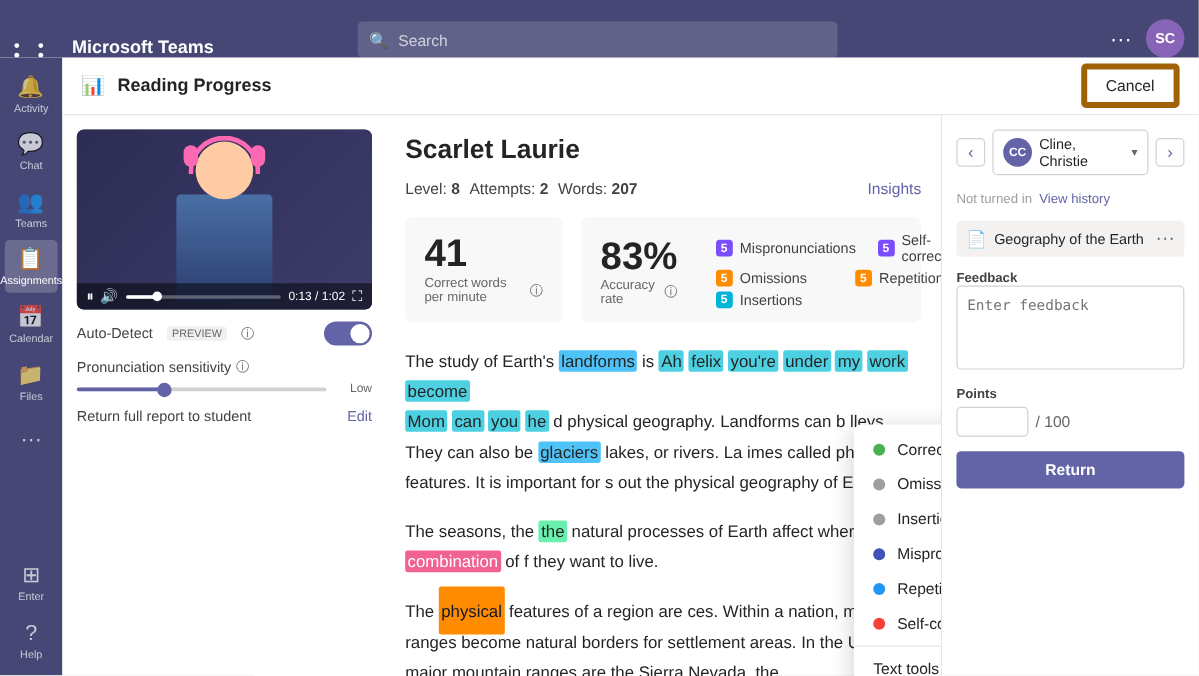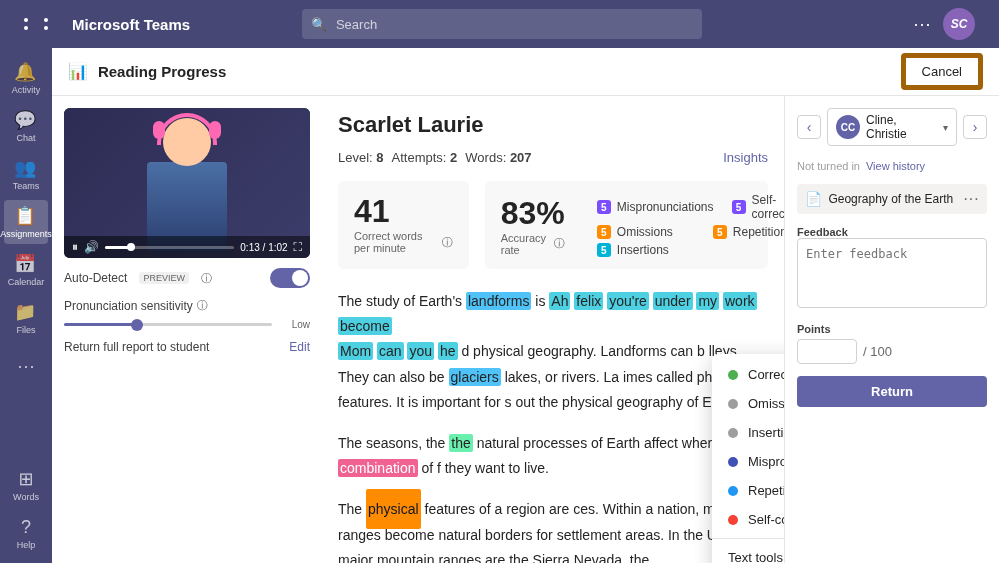--- a/index.html
+++ b/index.html
@@ -1,27 +1,27 @@
 <!DOCTYPE html>
 <html><head>
   <meta charset="utf-8">
   <style>
     * { box-sizing: border-box; margin: 0; padding: 0; }
     body { font-family: 'Segoe UI', Arial, sans-serif; font-size: 13px; background: #f3f2f1; width: 999px; height: 563px; overflow: hidden; display: flex; flex-direction: column; }
 
     
-    .topbar { background: #464775; height: 48px; display: flex; align-items: center; padding: 0 24px; gap: 12px; flex-shrink: 0; }
+    .topbar { background: #464775; height: 48px; display: flex; align-items: flex-end; padding: 0 12px; gap: 12px; flex-shrink: 0; }
     .topbar-grid { display: grid; grid-template-columns: 16px 16px; gap: 4px; }
     .topbar-grid span { width: 4px; height: 4px; background: white; border-radius: 50%; display: block; }
     .app-title { color: white; font-size: 15px; font-weight: 600; flex: 0 0 auto; }
     .search-bar { flex: 1; max-width: 400px; margin: 0 auto; background: rgba(255,255,255,0.15); border-radius: 4px; display: flex; align-items: center; padding: 0 10px; height: 30px; gap: 8px; }
     .search-bar input { background: transparent; border: none; outline: none; color: white; font-size: 13px; width: 100%; }
     .search-bar input::placeholder { color: rgba(255,255,255,0.7); }
     .topbar-right { display: flex; align-items: center; gap: 12px; margin-left: auto; }
-    .avatar { width: 32px; height: 32px; border-radius: 50%; background: #8764b8; display: flex; align-items: center; justify-content: center; color: white; font-size: 12px; font-weight: 600; font-style: italic; }
+    .avatar { width: 32px; height: 32px; border-radius: 50%; background: #8764b8; display: flex; align-items: center; justify-content: center; color: white; font-size: 12px; font-weight: 600; }
 
     
     .main-container { display: flex; flex: 1; overflow: hidden; }
 
     
     .sidebar { width: 52px; background: #464775; display: flex; flex-direction: column; align-items: center; padding: 8px 0; gap: 4px; flex-shrink: 0; }
     .sidebar-item { width: 44px; height: 44px; display: flex; flex-direction: column; align-items: center; justify-content: center; border-radius: 4px; cursor: pointer; color: rgba(255,255,255,0.7); gap: 2px; }
     .sidebar-item.active { background: rgba(255,255,255,0.2); color: white; }
     .sidebar-icon { font-size: 18px; }
     .sidebar-label { font-size: 9px; text-align: center; }
@@ -172,21 +172,21 @@
     <div class="sidebar-item">
       <span class="sidebar-icon">📁</span>
       <span class="sidebar-label">Files</span>
     </div>
     <div class="sidebar-item">
       <span class="sidebar-icon">···</span>
     </div>
     <div class="sidebar-spacer"></div>
     <div class="sidebar-item">
       <span class="sidebar-icon">⊞</span>
-      <span class="sidebar-label">Words</span>
+      <span class="sidebar-label">Enter</span>
     </div>
     <div class="sidebar-item">
       <span class="sidebar-icon">?</span>
       <span class="sidebar-label">Help</span>
     </div>
   </div>
 
   <div class="content-area">
 
     <div class="header-bar">

